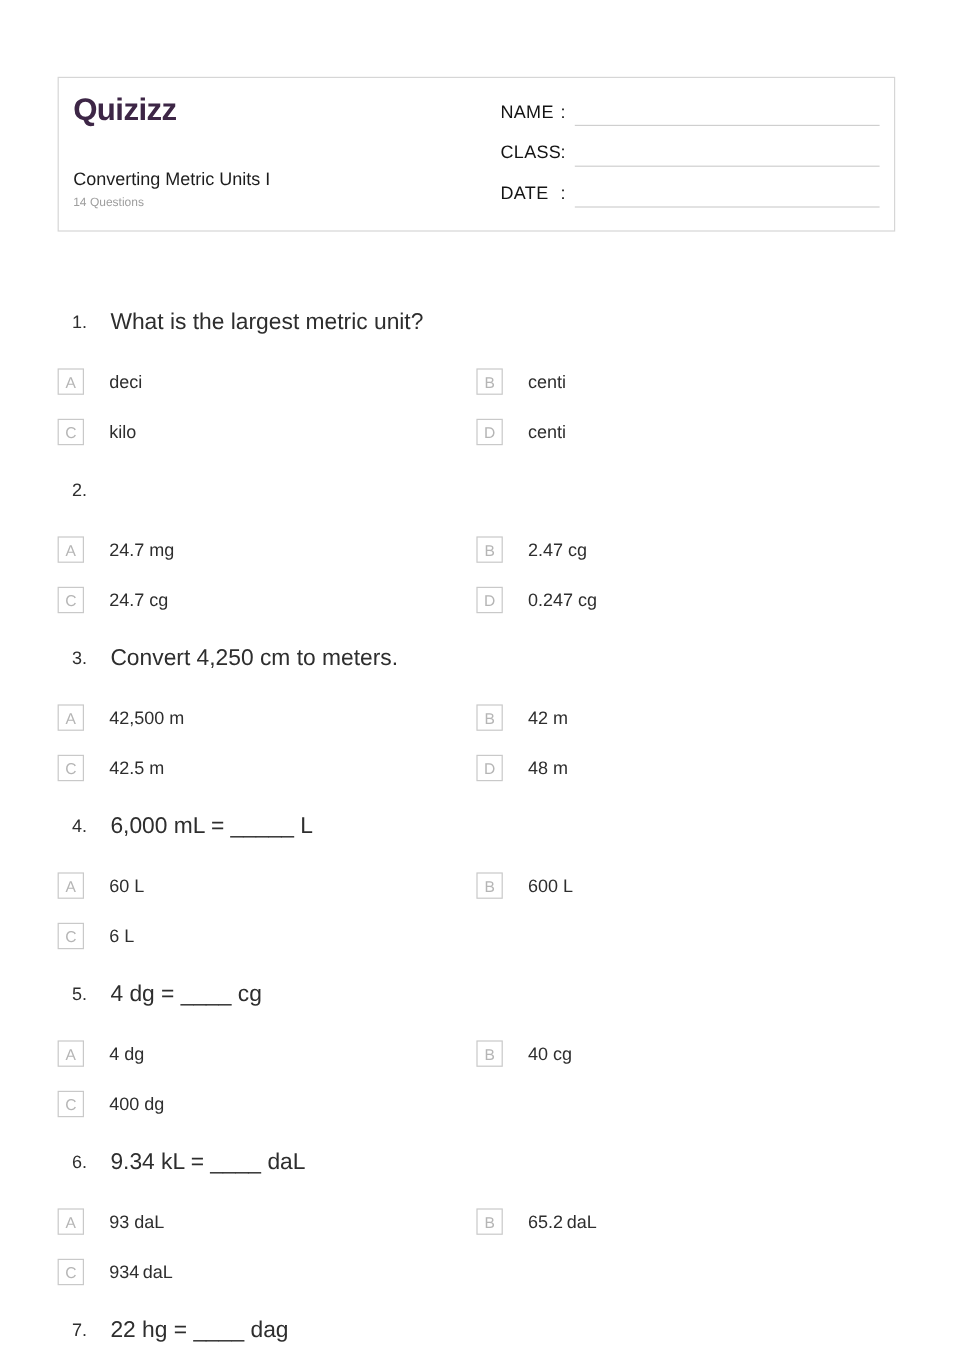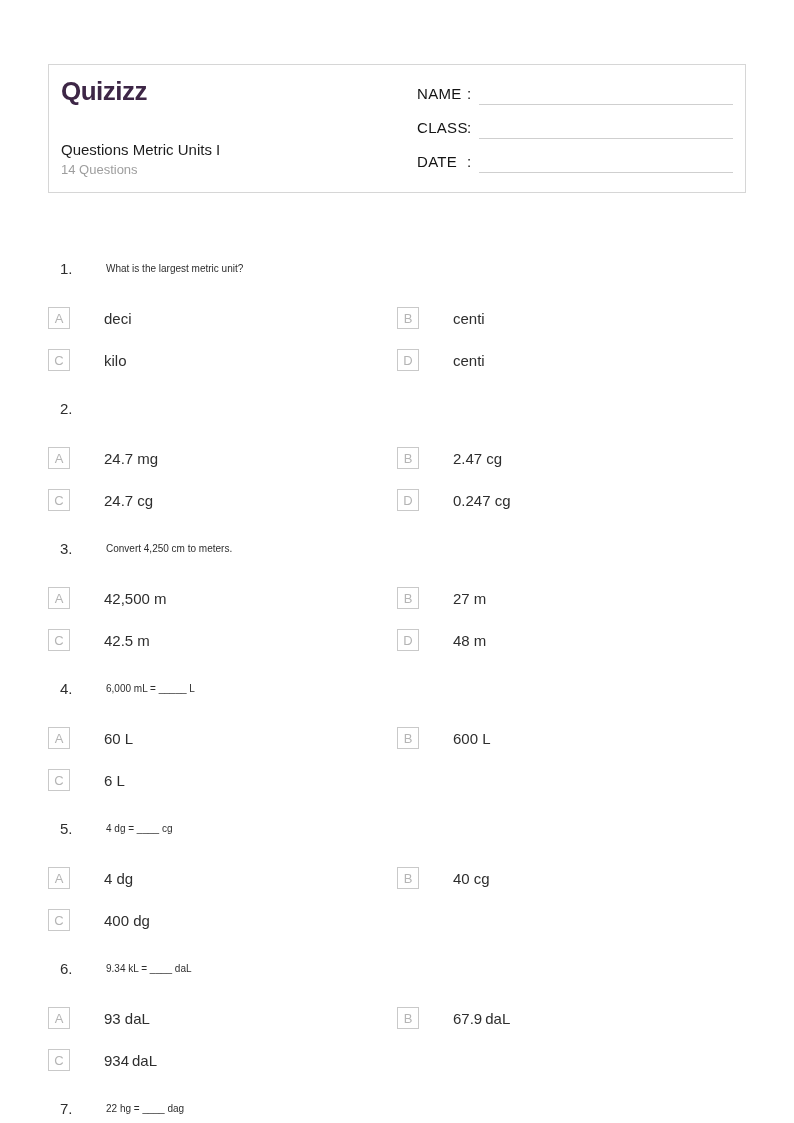--- a/index.html
+++ b/index.html
@@ -33,21 +33,21 @@
     letter-spacing: -0.5px;
     color: #3d2646;
     line-height: 28px;
   }
   .title {
     font-size: 15px;
     color: #1d1d1d;
     line-height: 20px;
   }
   .subtitle {
-    font-size: 13px;
+    font-size: 10px;
     color: #9e9e9e;
     line-height: 20px;
   }
   .header-right {
     width: 316px;
   }
   .field-row {
     display: flex;
     height: 34px;
   }
@@ -82,22 +82,22 @@
     margin-bottom: 27px;
   }
   .q-num {
     margin-left: 12px;
     width: 14px;
     font-size: 15px;
     color: #2e2e2e;
     white-space: nowrap;
   }
   .q-text {
-    margin-left: 32px;
-    font-size: 10px;
+    margin-left: 18px;
+    font-size: 19px;
     color: #2e2e2e;
     white-space: nowrap;
   }
   .options {
     display: grid;
     grid-template-columns: 349px 1fr;
     row-gap: 20px;
   }
   .option {
     display: flex;
@@ -109,36 +109,36 @@
     height: 22px;
     border: 1px solid #c9c9c9;
     color: #b5b5b5;
     font-size: 13px;
     display: flex;
     align-items: center;
     justify-content: center;
     flex: 0 0 22px;
   }
   .opt-text {
-    margin-left: 34px;
+    margin-left: 21px;
     font-size: 15px;
     color: #2e2e2e;
     white-space: nowrap;
   }
 </style>
 </head>
 <body>
 
 <div>
 
   <div class="header-box">
     <div class="header-left">
       <div class="logo">Quizizz</div>
       <div class="title-block">
-        <div class="title">Questions Metric Units I</div>
+        <div class="title">Converting Metric Units I</div>
         <div class="subtitle">14 Questions</div>
       </div>
     </div>
     <div class="header-right">
       <div class="field-row">
         <span class="field-label">NAME</span>
         <span class="field-colon">:</span>
         <span class="field-line"></span>
       </div>
       <div class="field-row">
@@ -216,21 +216,21 @@
       <div class="q-text">Convert 4,250 cm to meters.</div>
     </div>
     <div class="options">
   <div class="option">
     <span class="opt-letter">A</span>
     <span class="opt-text">42,500 m</span>
   </div>
 
   <div class="option">
     <span class="opt-letter">B</span>
-    <span class="opt-text">27 m</span>
+    <span class="opt-text">42 m</span>
   </div>
 
   <div class="option">
     <span class="opt-letter">C</span>
     <span class="opt-text">42.5 m</span>
   </div>
 
   <div class="option">
     <span class="opt-letter">D</span>
     <span class="opt-text">48 m</span>
@@ -290,21 +290,21 @@
       <div class="q-text">9.34 kL = ____ daL</div>
     </div>
     <div class="options">
   <div class="option">
     <span class="opt-letter">A</span>
     <span class="opt-text">93 daL</span>
   </div>
 
   <div class="option">
     <span class="opt-letter">B</span>
-    <span class="opt-text">67.9 daL</span>
+    <span class="opt-text">65.2 daL</span>
   </div>
 
   <div class="option">
     <span class="opt-letter">C</span>
     <span class="opt-text">934 daL</span>
   </div>
 </div>
   </div>
 
   <div class="question">

